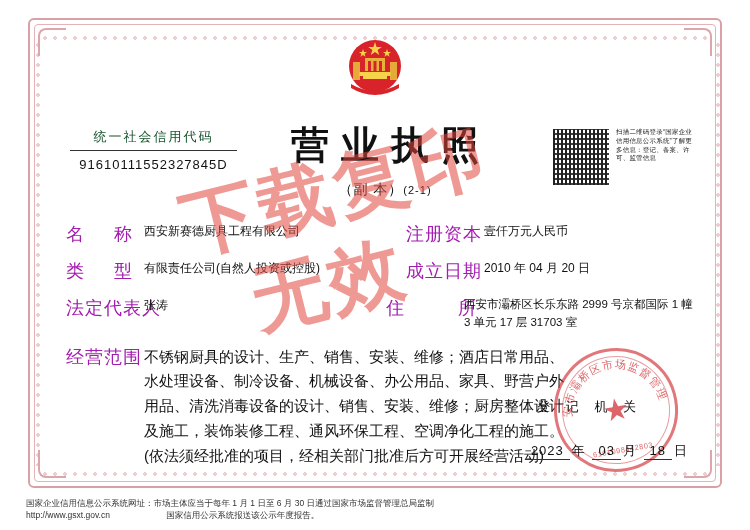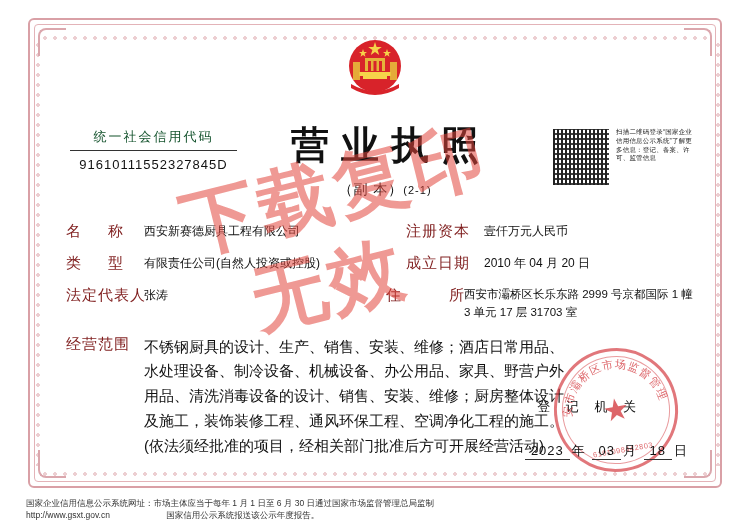--- a/index.html
+++ b/index.html
@@ -163,22 +163,22 @@
     right: 56px;
   }
   .row {
     display: flex;
     margin-bottom: 13px;
     align-items: flex-start;
   }
   .col-left { width: 340px; display: flex; align-items: flex-start; }
   .col-right { flex: 1; display: flex; align-items: flex-start; }
   .lbl {
-    font-size: 15px;
-    color: #7f1d1d;
+    font-size: 18px;
+    color: #a21caf;
     width: 78px;
     flex: 0 0 78px;
     letter-spacing: 6px;
     white-space: nowrap;
   }
   .lbl.tight { letter-spacing: 1px; }
   .val {
     font-size: 12px;
     color: #111;
     line-height: 1.5;

